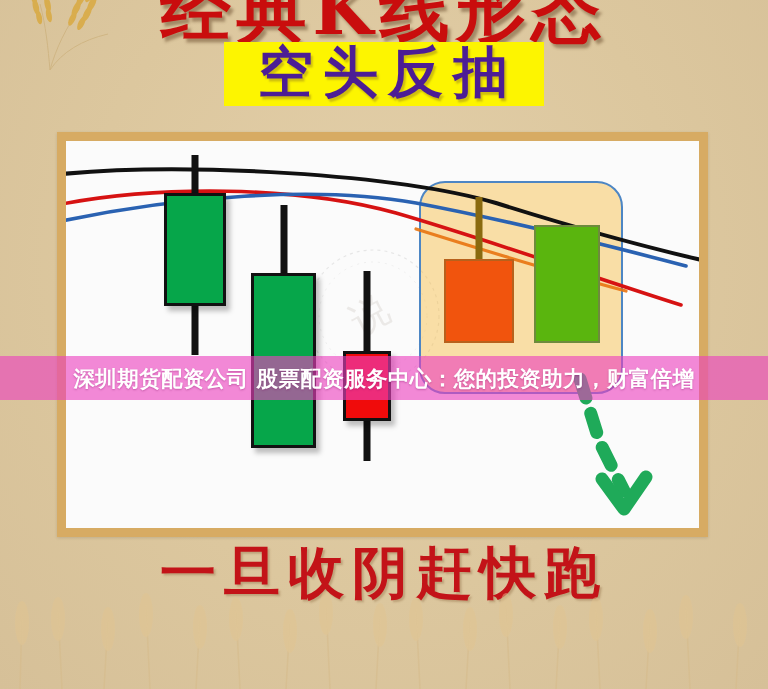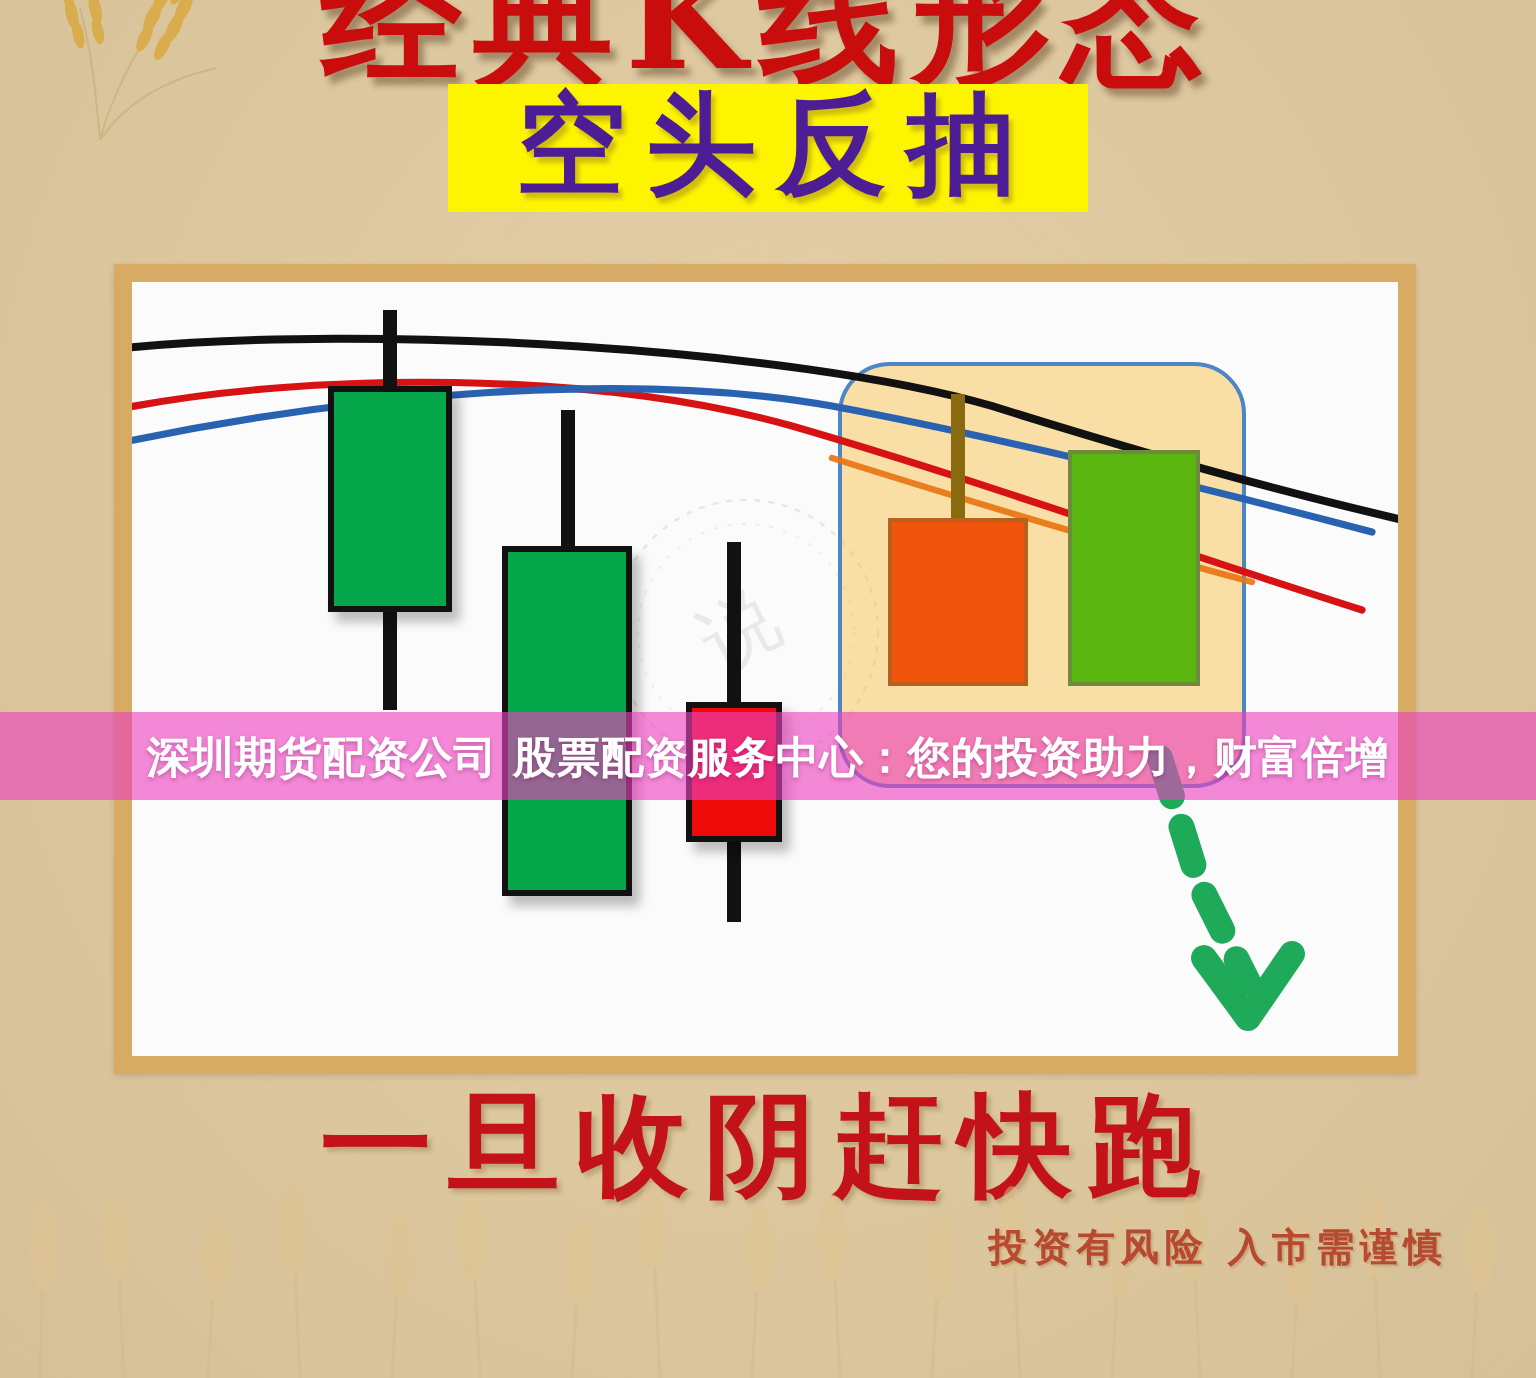--- a/index.html
+++ b/index.html
@@ -265,19 +265,18 @@
       <ellipse cx="470" cy="50" rx="7" ry="22"></ellipse>
         <ellipse cx="506" cy="36" rx="7" ry="22"></ellipse>
       <ellipse cx="560" cy="48" rx="7" ry="22"></ellipse>
         <ellipse cx="596" cy="40" rx="7" ry="22"></ellipse>
       <ellipse cx="650" cy="52" rx="7" ry="22"></ellipse>
         <ellipse cx="686" cy="38" rx="7" ry="22"></ellipse>
       <ellipse cx="740" cy="46" rx="7" ry="22"></ellipse>
     </g>
   </svg>
 
-  <div class="disclaimer">投资有风险  入市需谨慎</div>
 
   <div class="promo-banner">
     <div class="promo-text">深圳期货配资公司 股票配资服务中心：您的投资助力，财富倍增</div>
   </div>
 
 </div>
 
 </body></html>

